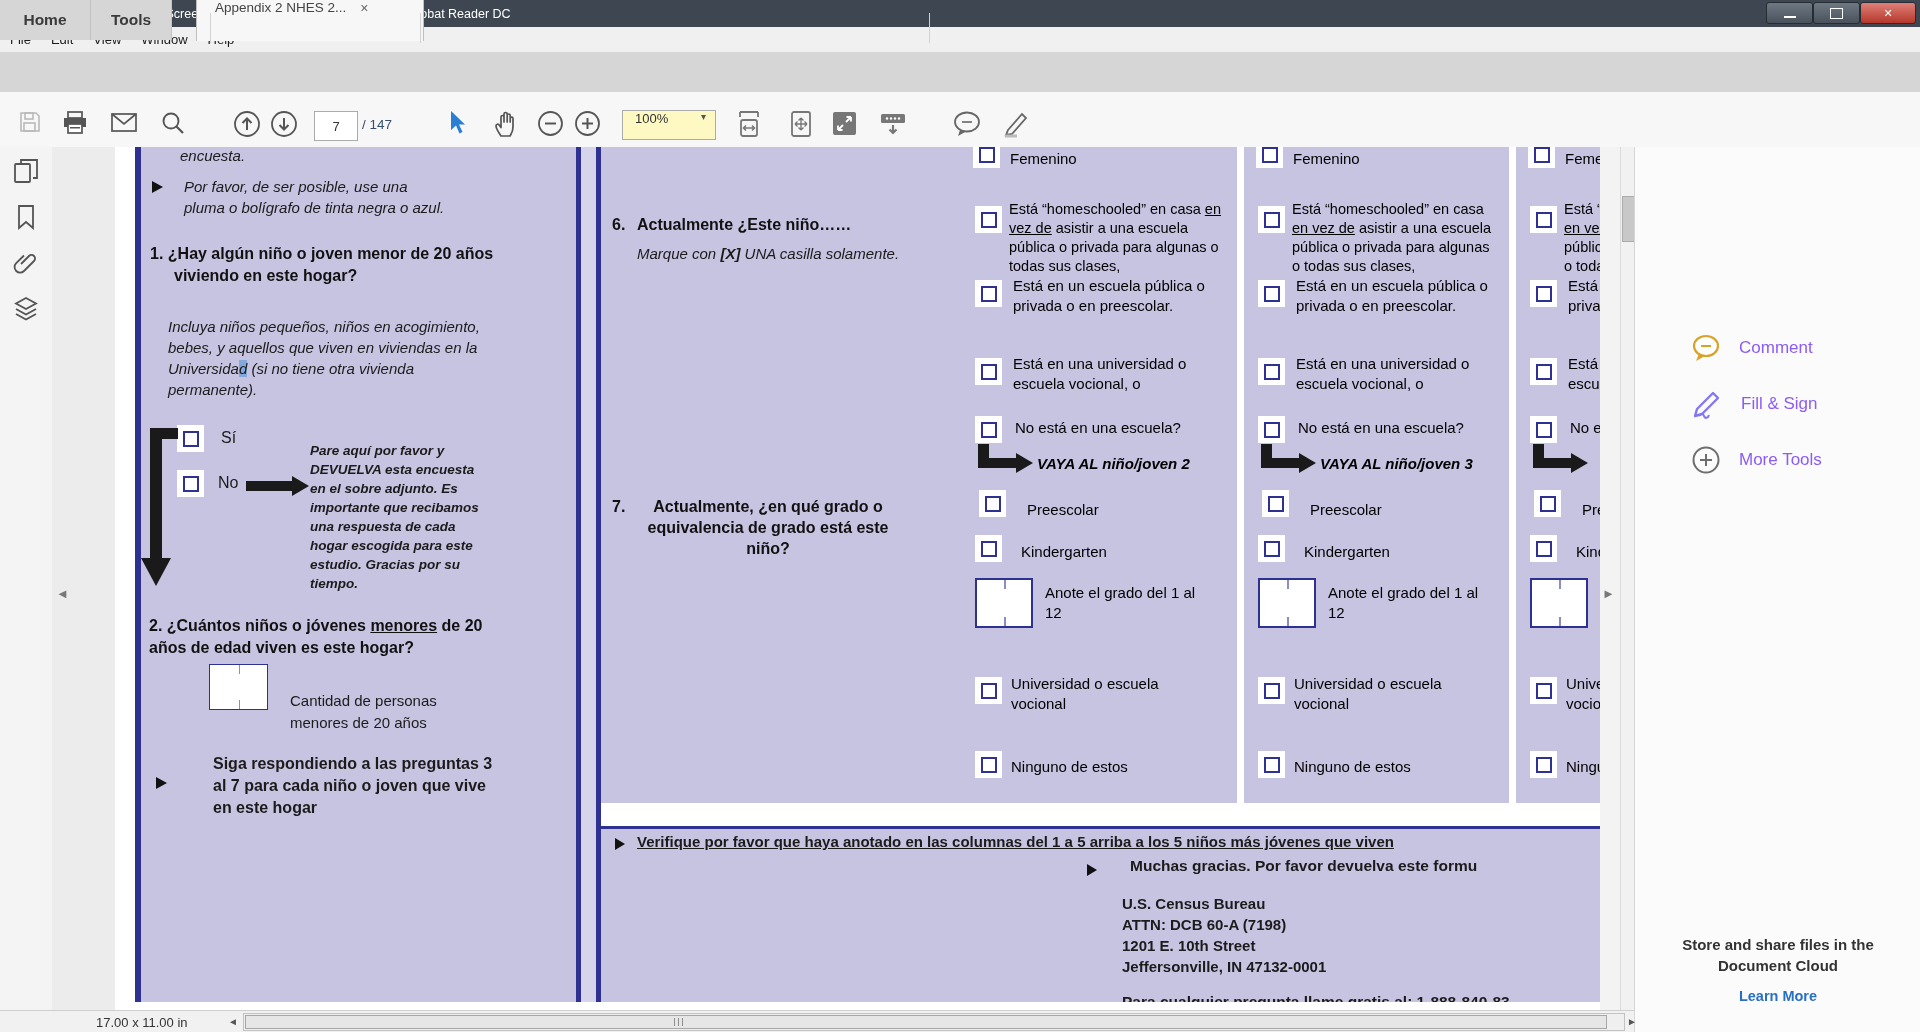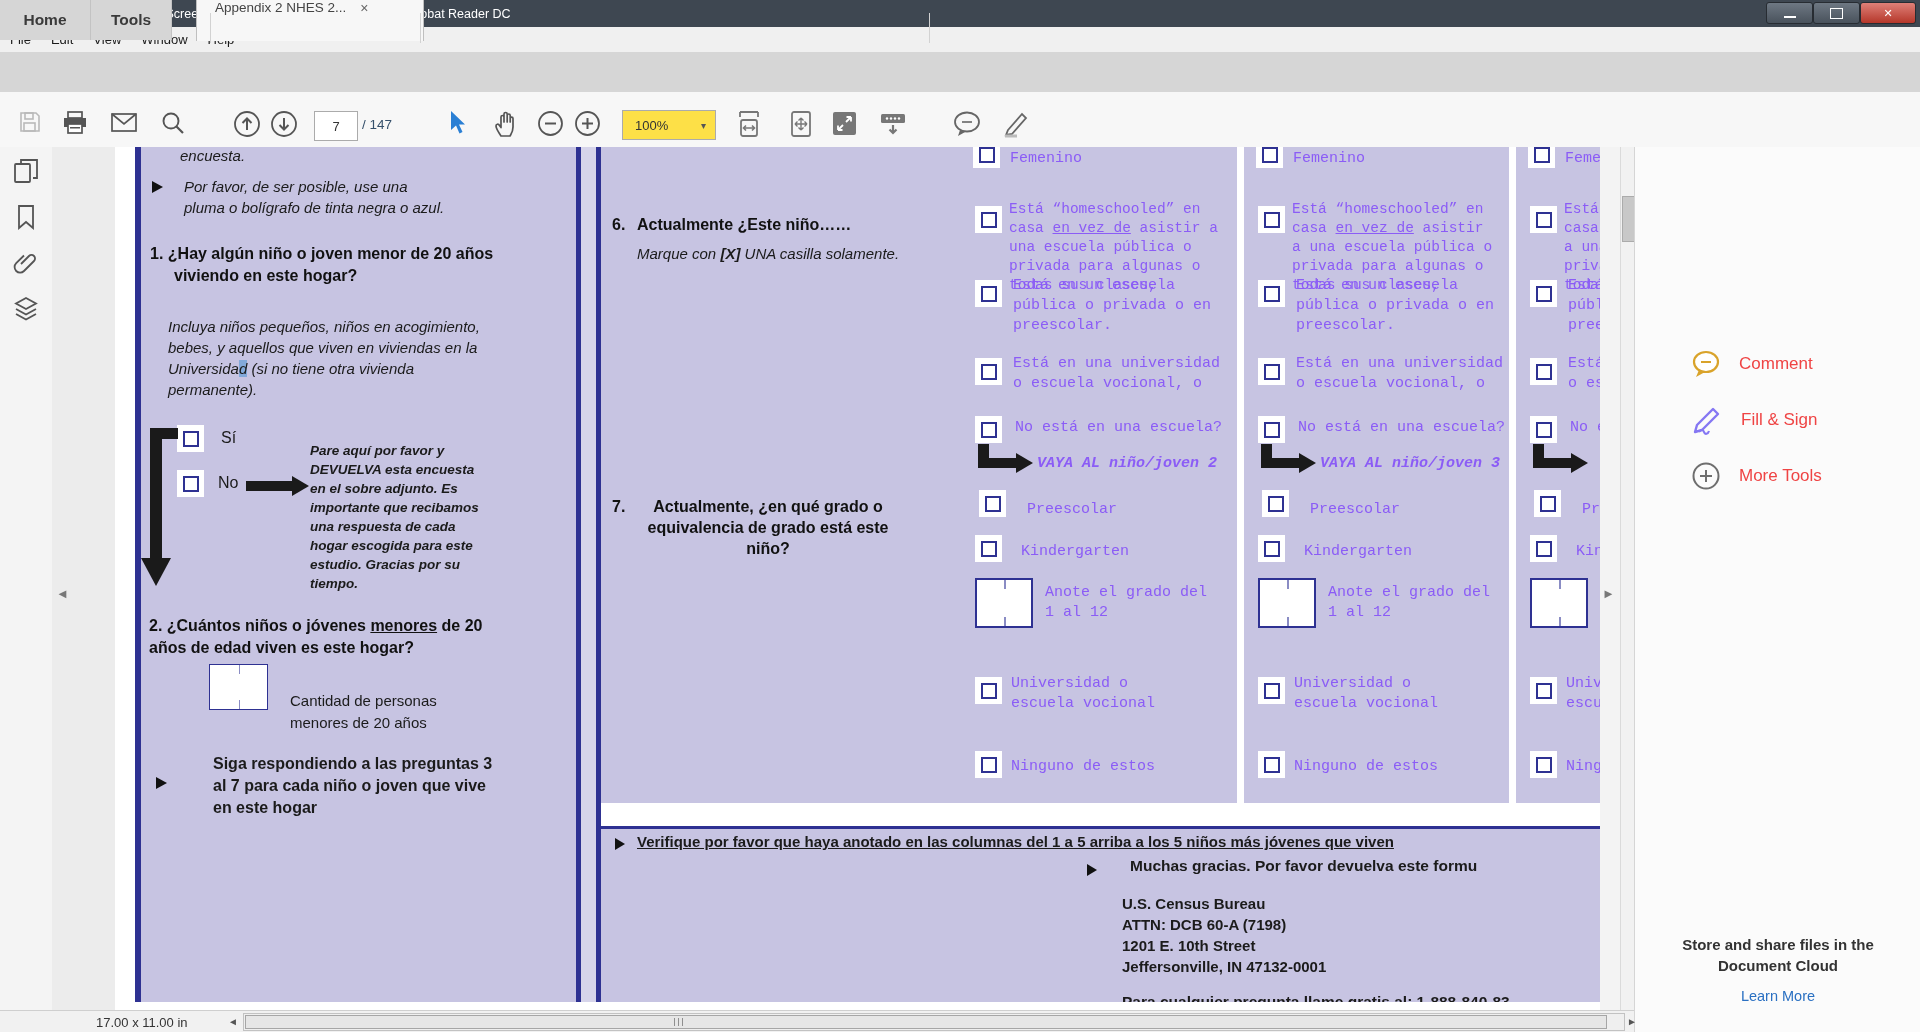--- a/index.html
+++ b/index.html
@@ -20,50 +20,50 @@
   .tabbtn{position:absolute;top:0;height:40px;display:flex;align-items:center;justify-content:center;
           font-size:15.5px;font-weight:bold;color:#3a3a3a;background:#d6d6d6;border-right:1px solid #c3c3c3;text-align:center;}
   .doctab{position:absolute;left:196px;top:0;width:226px;height:41px;background:#f7f7f7;border-left:1px solid #bfbfbf;
           border-right:1px solid #bfbfbf;display:flex;align-items:flex-start;font-size:13.5px;color:#444;}
   .toolbar{position:absolute;left:0;top:92px;width:1920px;height:55px;background:#f7f7f7;border-bottom:1px solid #c9c9c9;}
   .tsep{position:absolute;top:13px;width:1px;height:30px;background:#d2d2d2;}
   .ticon{position:absolute;top:110px;}
   .pageinput{position:absolute;left:314px;top:111px;width:38px;height:26px;border:1px solid #ababab;background:#fff;
              text-align:center;font-size:13px;font-family:"Liberation Sans",sans-serif;color:#333;}
   .pagetotal{position:absolute;left:362px;top:117px;font-size:13.5px;color:#35506b;}
-  .zoombox{position:absolute;left:622px;top:110px;width:92px;height:28px;border:1px solid #ababab;background:#fde047;
-           font-size:13px;color:#333;display:flex;align-items:center;}
+  .zoombox{position:absolute;left:622px;top:110px;width:92px;height:28px;border:1px solid #ababab;background:#fef9c3;
+           font-size:13px;color:#333;display:flex;}
   
   .sidebar{position:absolute;left:0;top:147px;width:52px;height:863px;background:#f4f4f4;border-right:1px solid #dcdcdc;}
   .sbicon{position:absolute;left:13px;}
   
   .docpane{position:absolute;left:52px;top:147px;width:1582px;height:863px;background:#ececec;}
   .lavender{background:#c7c4e2;}
   .indigo{background:#2e3192;}
   .cbx{position:absolute;width:27px;height:27px;background:#fff;display:flex;align-items:center;justify-content:center;}
   .cbx i{display:block;width:12px;height:12px;border:2.5px solid #2e3192;background:#fff;}
   .gradebox{position:absolute;width:54px;height:46px;background:#fff;border:2px solid #2e3192;}
   .gtick{position:absolute;left:50%;width:1.5px;height:9px;background:#8a8cc4;}
   .bullet{position:absolute;width:0;height:0;border-left:11px solid #111;border-top:6.5px solid transparent;border-bottom:6.5px solid transparent;}
   .u{text-decoration:underline;}
   .hl{background:#82a9da;}
   .it{font-style:italic;}
   .b{font-weight:bold;}
-  .opt{position:absolute;font-size:15px;line-height:20px;color:#8b5cf6;font-family:Liberation Mono, monospace;}
+  .opt{position:absolute;font-size:15px;line-height:20px;color:#000000;}
   .qhead{position:absolute;font-weight:bold;font-size:16px;line-height:22px;color:#111;}
   .blk{background:#1a1a1a;position:absolute;}
   .arrR{position:absolute;width:0;height:0;border-top:10px solid transparent;border-bottom:10px solid transparent;border-left:17px solid #1a1a1a;}
   .arrD{position:absolute;width:0;height:0;border-left:15px solid transparent;border-right:15px solid transparent;border-top:28px solid #1a1a1a;}
   .panearrow{position:absolute;font-size:13px;color:#787878;}
   
   .rightpanel{position:absolute;left:1634px;top:147px;width:286px;height:885px;background:#fbfbfb;border-left:1px solid #d5d5d5;}
-  .rpitem{position:absolute;left:56px;display:flex;align-items:center;font-size:17px;color:#ef4444;margin-top:16px;}
+  .rpitem{position:absolute;left:56px;display:flex;align-items:center;font-size:17px;color:#8b5cf6;}
   .rpitem svg{margin-right:18px;}
   .promo{position:absolute;left:0;width:286px;text-align:center;font-weight:bold;font-size:15px;color:#333;}
-  .learnmore{position:absolute;left:0;width:286px;text-align:center;font-size:14.5px;color:#2a70c2;}
+  .learnmore{position:absolute;left:0;width:286px;text-align:center;font-size:14.5px;color:#2a70c2;font-weight:bold;}
   
   .statusbar{position:absolute;left:0;top:1010px;width:1634px;height:22px;background:#f1f1f1;border-top:1px solid #cfcfcf;}
   .hst{position:absolute;left:243px;top:2px;width:1380px;height:16px;background:#efefef;border:1px solid #c2c2c2;}
   .hsb{position:absolute;left:1px;top:1px;width:1360px;height:12px;background:#e6e6e6;border:1px solid #a6a6a6;}
   .grip{position:absolute;top:2px;width:1px;height:8px;background:#8f8f8f;}
   .scrollarrow{position:absolute;font-size:10px;color:#555;top:5px;}
 </style>
 </head>
 <body>
 

